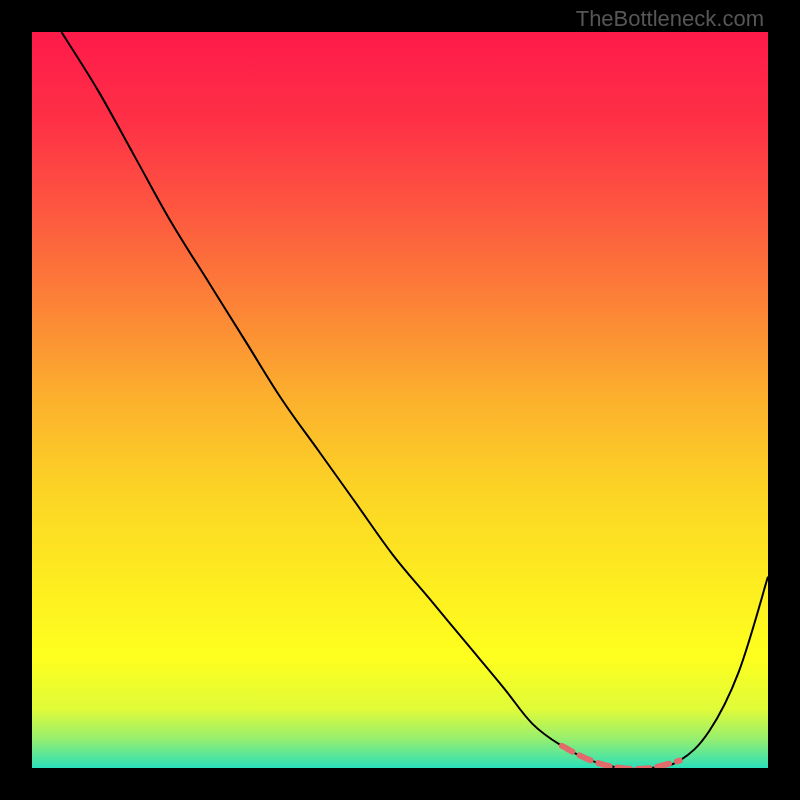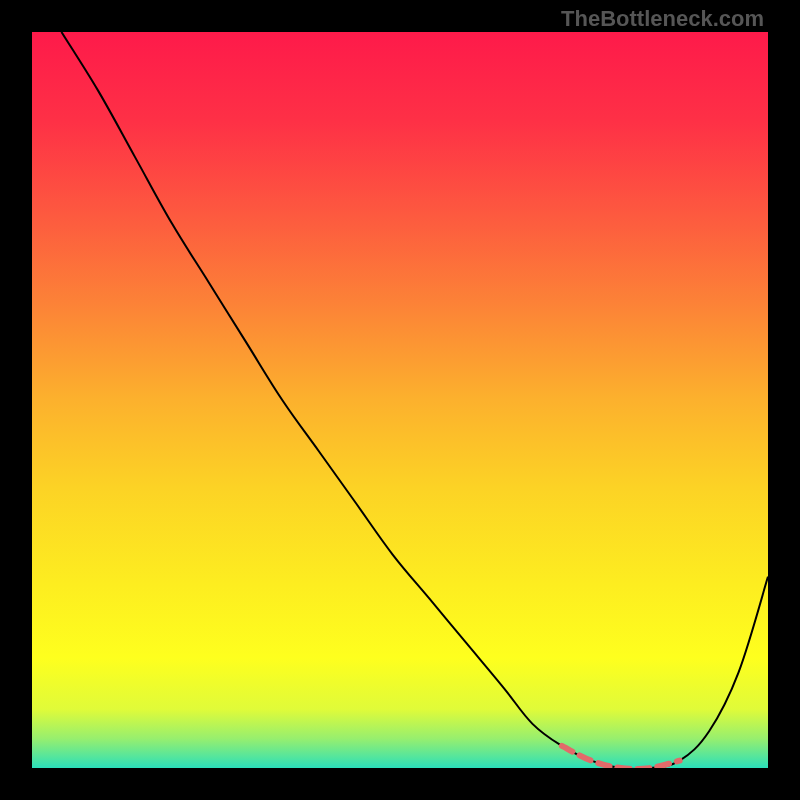--- a/index.html
+++ b/index.html
@@ -24,21 +24,21 @@
     top: 0;
     width: 736px;
     height: 736px;
   }
   .watermark {
     position: absolute;
     top: 6px;
     right: 36px;
     font-family: Arial, Helvetica, sans-serif;
     font-size: 22px;
-    font-weight: 700;
+    font-weight: 400;
     color: #565656;
     letter-spacing: 0px;
   }
   svg {
     display: block;
   }
 </style>
 </head>
 <body>
 

